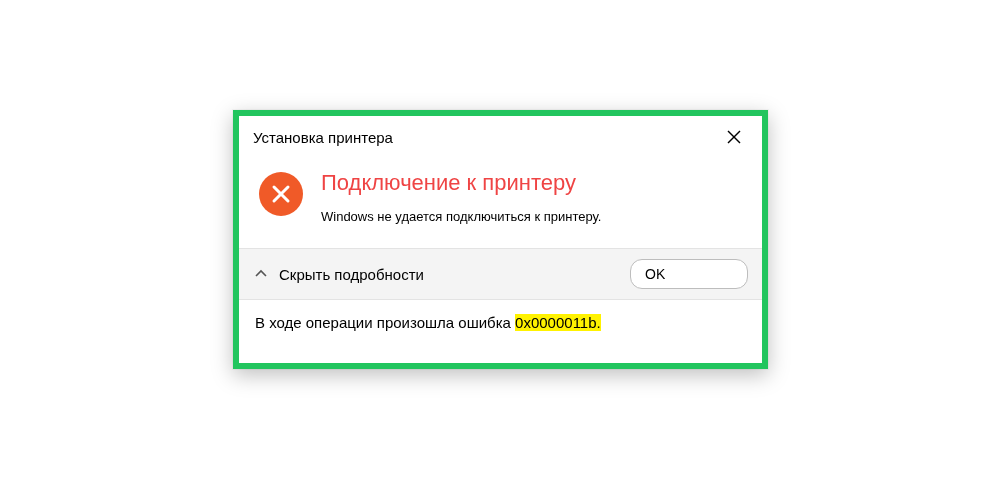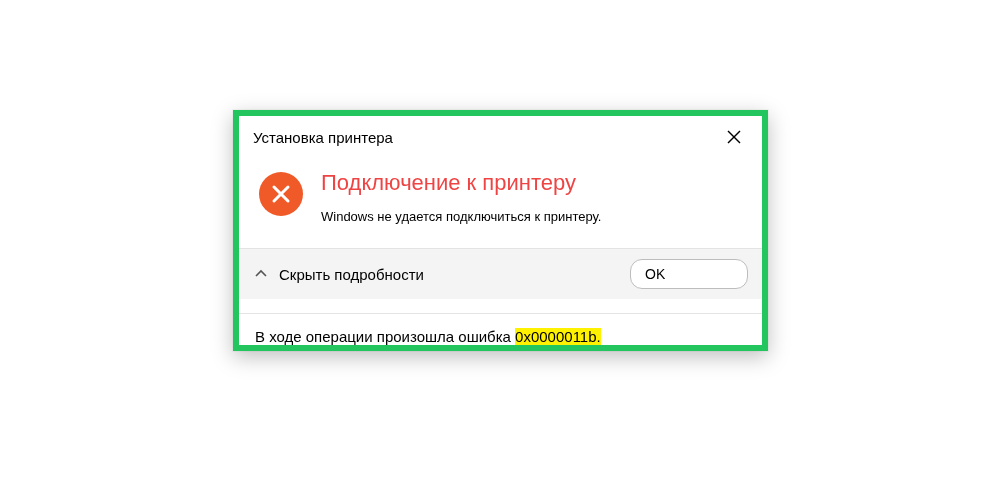--- a/index.html
+++ b/index.html
@@ -104,24 +104,23 @@
     color: #000;
     cursor: pointer;
     display: flex;
     align-items: center;
     justify-content: flex-start;
     padding: 0 14px;
   }
   .details-panel {
     border-top: 1px solid #e3e3e3;
     background: #ffffff;
-    padding: 14px 16px 0 16px;
+    padding: 14px 16px 32px 16px;
     font-size: 15px;
     color: #000;
-    margin-top: 14px;
   }
   .hl {
     background: #fff200;
   }
 </style>
 </head>
 <body>
 
 <div class="dialog">
 

